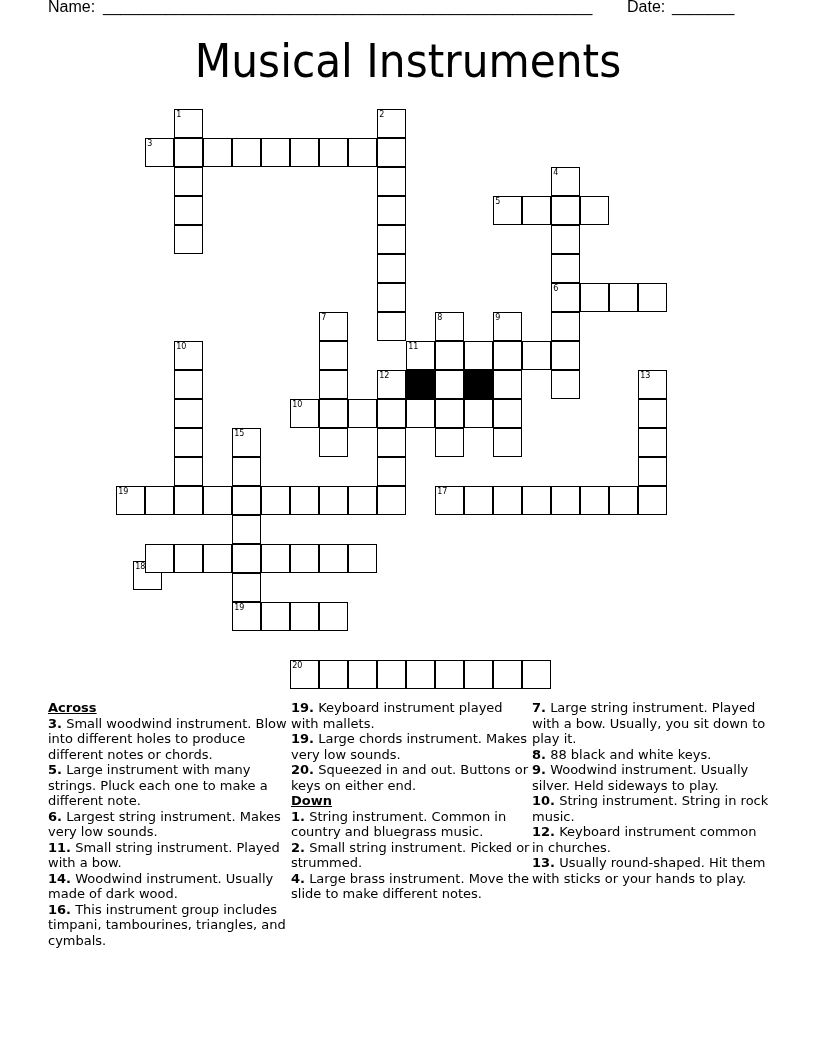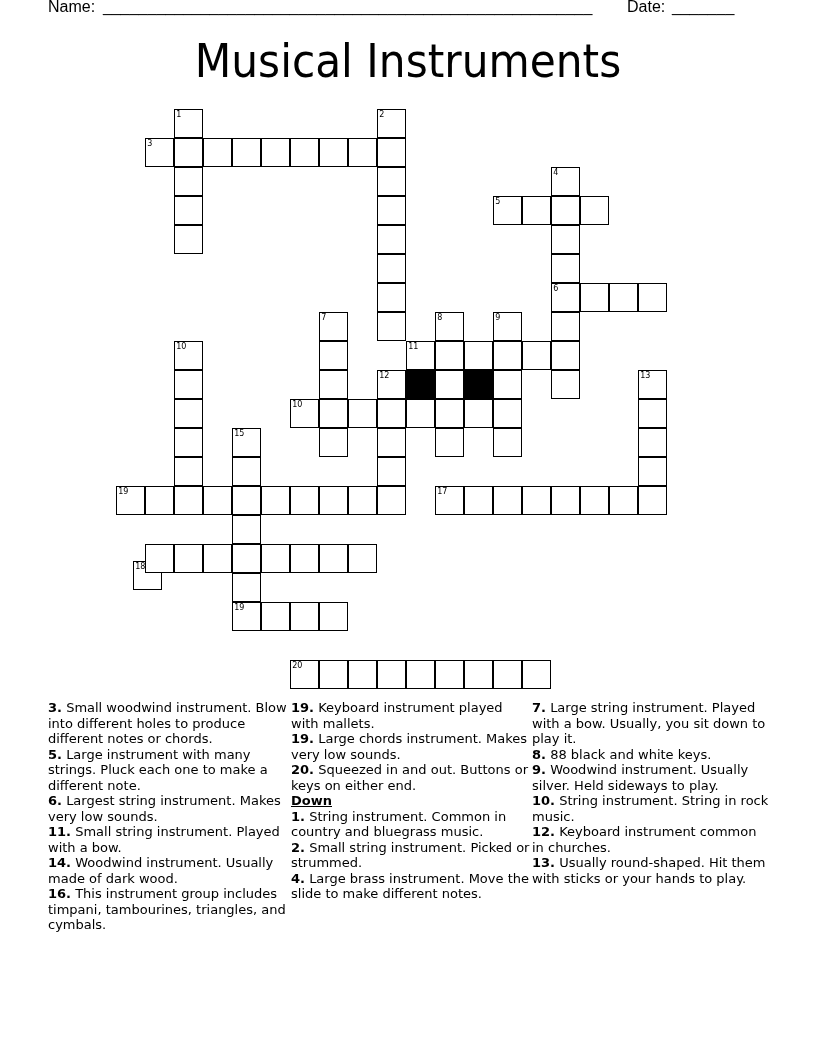--- a/index.html
+++ b/index.html
@@ -202,20 +202,21 @@
     <div class="cell" style="left: 290px; top: 551px;"></div>
     <div class="cell" style="left: 319px; top: 551px;"></div>
     <div class="cell" style="left: 348px; top: 551px;"></div>
     <div class="cell" style="left: 377px; top: 551px;"></div>
     <div class="cell" style="left: 406px; top: 551px;"></div>
     <div class="cell black" style="left: 290px; top: 261px;"></div>
     <div class="cell black" style="left: 348px; top: 261px;"></div>
   </div>
 
 <div class="clues col1">
+  <span class="clue-heading">Across</span>
   <span class="clue"><span class="clue-num">3.</span> <span>Small woodwind instrument. Blow into different holes to produce different notes or chords.</span></span>
   <span class="clue"><span class="clue-num">5.</span> <span>Large instrument with many strings. Pluck each one to make a different note.</span></span>
   <span class="clue"><span class="clue-num">6.</span> <span>Largest string instrument. Makes very low sounds.</span></span>
   <span class="clue"><span class="clue-num">11.</span> <span>Small string instrument. Played with a bow.</span></span>
   <span class="clue"><span class="clue-num">14.</span> <span>Woodwind instrument. Usually made of dark wood.</span></span>
   <span class="clue"><span class="clue-num">16.</span> <span>This instrument group includes timpani, tambourines, triangles, and cymbals.</span></span>
 </div>
 
 <div class="clues col2">
   <span class="clue"><span class="clue-num">19.</span> <span>Keyboard instrument played with mallets.</span></span>

